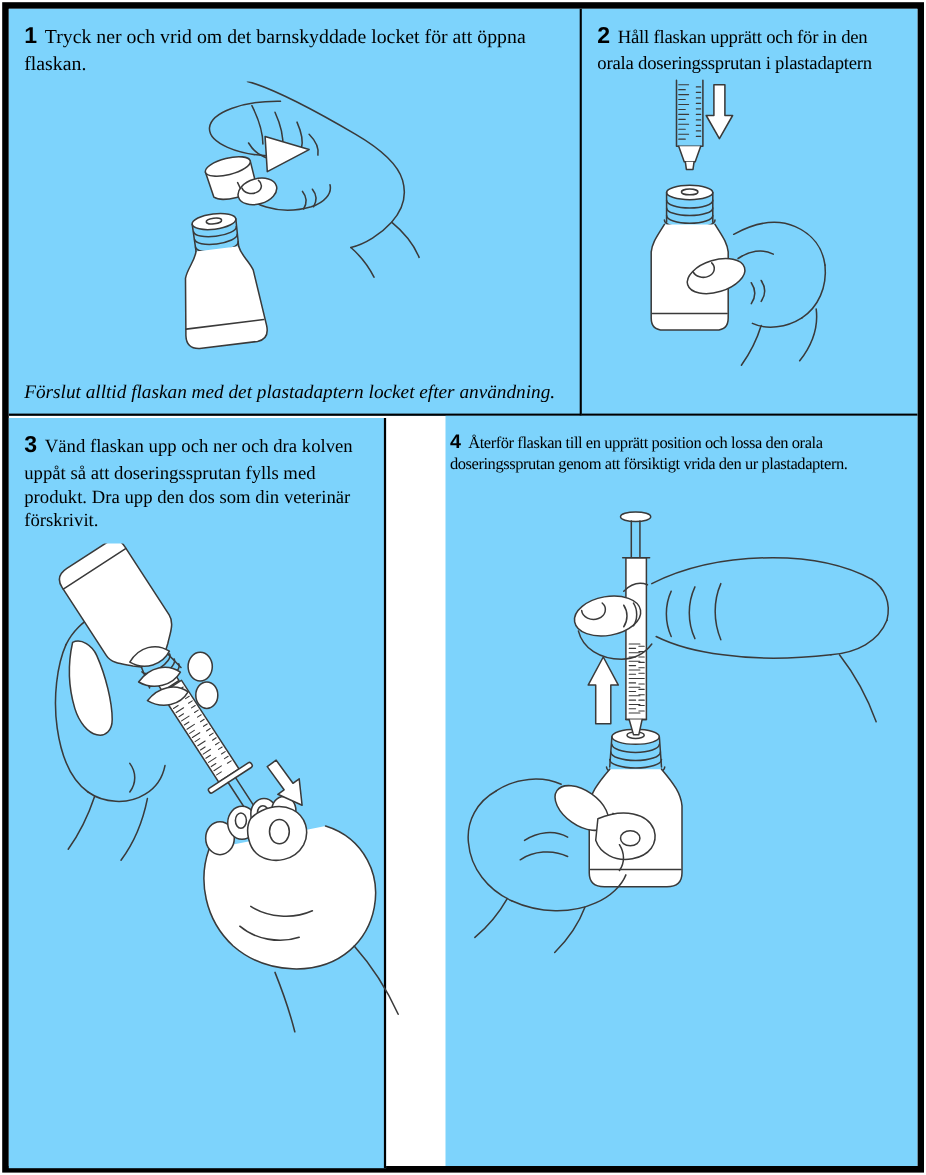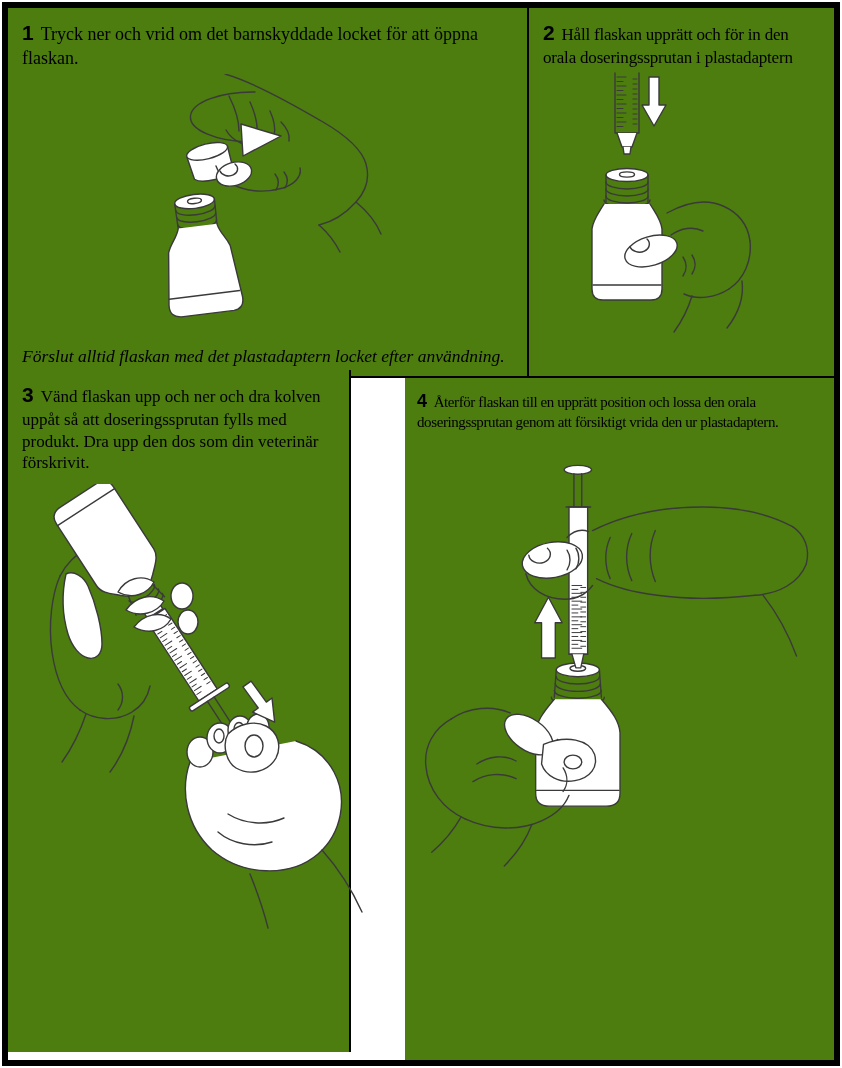--- a/index.html
+++ b/index.html
@@ -1,30 +1,30 @@
 <!DOCTYPE html>
 <html><head>
 <meta charset="utf-8">
 <style>
   html,body{margin:0;padding:0;background:#fff;}
   .page{position:relative;width:842px;height:1068px;background:#fff;
         font-family:"Liberation Serif","DejaVu Serif",serif;color:#000;overflow:hidden;}
   .frame{position:absolute;left:2px;top:2px;width:838px;height:1064px;
          border:6px solid #000;box-sizing:border-box;}
-  .cell{position:absolute;box-sizing:border-box;padding:12px 14px;background:#4d7c0f;}
+  .cell{position:absolute;box-sizing:border-box;padding:12px 14px;background:#7dd3fc;}
   .c1{left:0;top:0;width:521px;height:370px;border-right:2px solid #000;border-bottom:2px solid #000;}
   .c2{left:521px;top:0;width:305px;height:370px;border-bottom:2px solid #000;}
-  .c3{left:0;top:362px;width:343px;height:682px;border-right:2px solid #000;}
+  .c3{left:0;top:372px;width:343px;height:682px;border-right:2px solid #000;}
   .c4{left:397px;top:370px;width:429px;height:682px;}
   .step-text{margin:0;line-height:1.28;}
   .c1 .step-text{font-size:18px;}
   .c2 .step-text{font-size:17px;letter-spacing:-0.2px;}
   .c3 .step-text{font-size:17px;}
   .c4 .step-text{font-size:15px;letter-spacing:-0.4px;}
-  .c4{padding:12px 12px;}
+  .c4{padding:12px 4px;}
   .num{font-family:"Liberation Sans","DejaVu Sans",sans-serif;font-weight:bold;
        font-size:21px;margin-right:7px;}
   .c4 .num{font-size:18px;}
   .note{position:absolute;left:14px;right:14px;bottom:8px;margin:0;
         font-style:italic;font-size:17.5px;line-height:1.3;}
   .illo{display:block;margin:6px auto 0;}
   .c1 .illo{margin-top:4px;transform:translateX(26px);}
   .c2 .illo{margin-top:2px;}
   .c3 .illo{margin-top:10px;}
   .c4 .illo{margin-top:8px;}

